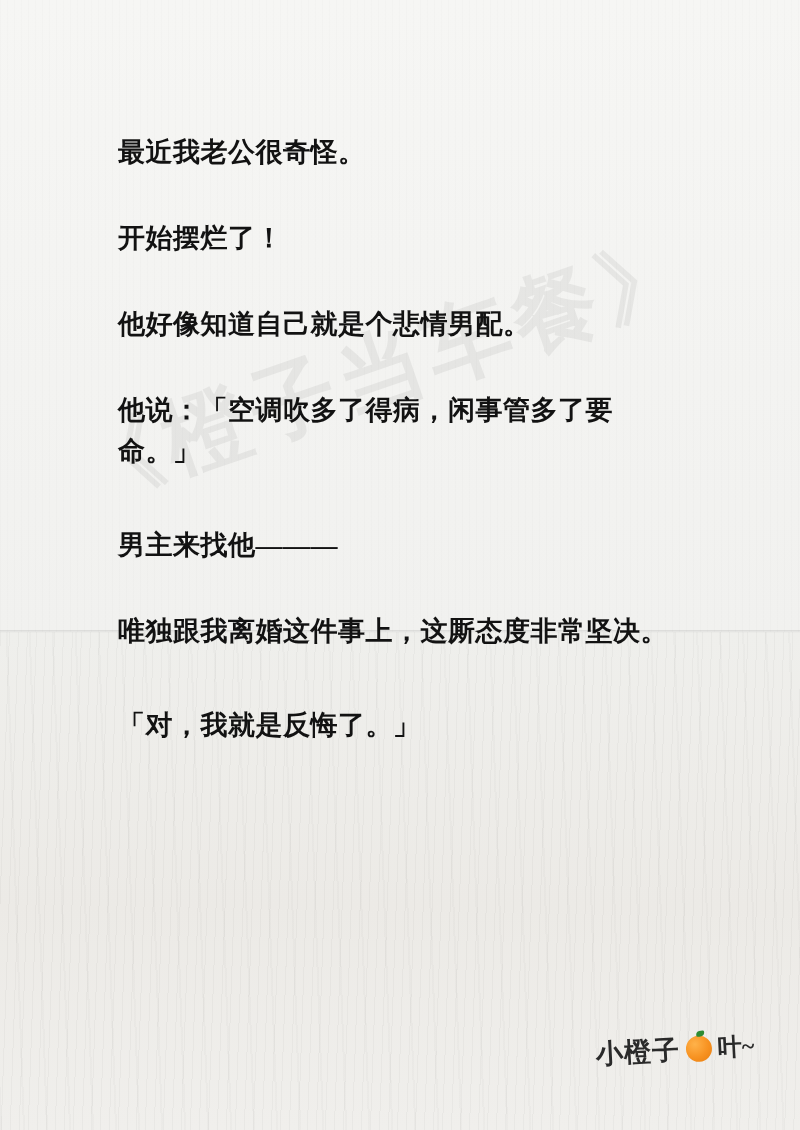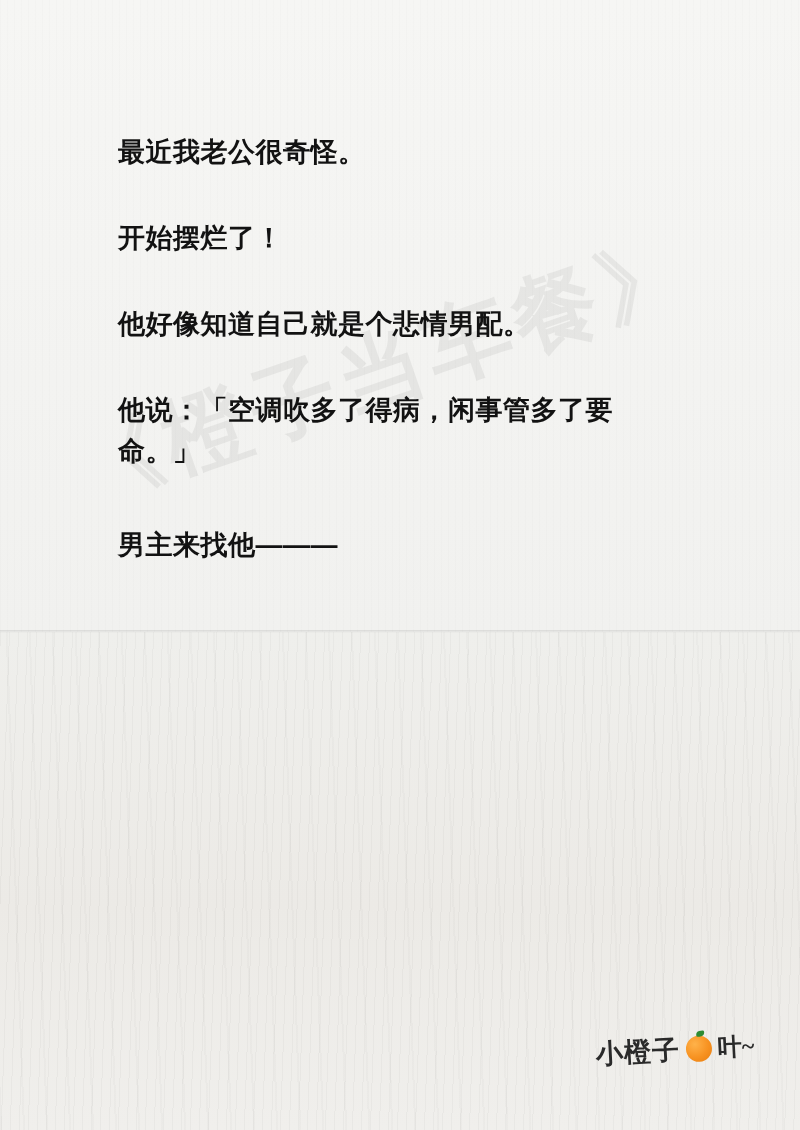--- a/index.html
+++ b/index.html
@@ -87,21 +87,21 @@
   }
 
   .content {
     position: absolute;
     left: 118px;
     top: 132px;
     width: 568px;
   }
 
   .para {
-    font-family: Liberation Sans, sans-serif;
+    font-family: Liberation Serif, serif;
     font-size: 27px;
     font-weight: bold;
     line-height: 1.55;
     color: #121212;
     letter-spacing: 0.5px;
     margin: 0 0 44px 0;
     text-align: left;
   }
   .para.gap-lg { margin-bottom: 52px; }
   .para.gap-xl { }
@@ -158,20 +158,22 @@
   <div class="seam"></div>
 
   <div class="watermark">《橙子当车餐》</div>
 
   <div class="content">
     <p class="para">最近我老公很奇怪。</p>
     <p class="para">开始摆烂了！</p>
     <p class="para">他好像知道自己就是个悲情男配。</p>
     <p class="para gap-lg">他说：「空调吹多了得病，闲事管多了要命。」</p>
     <p class="para gap-xl">男主来找他———</p>
+    <p class="para gap-lg">唯独跟我离婚这件事上，这厮态度非常坚决。</p>
+    <p class="para">「对，我就是反悔了。」</p>
   </div>
 
   <div class="signature">
     <span class="sig-text">小橙子</span>
     <span class="sig-orange"></span>
     <span class="sig-tail">叶~</span>
   </div>
 
 </div>
 

